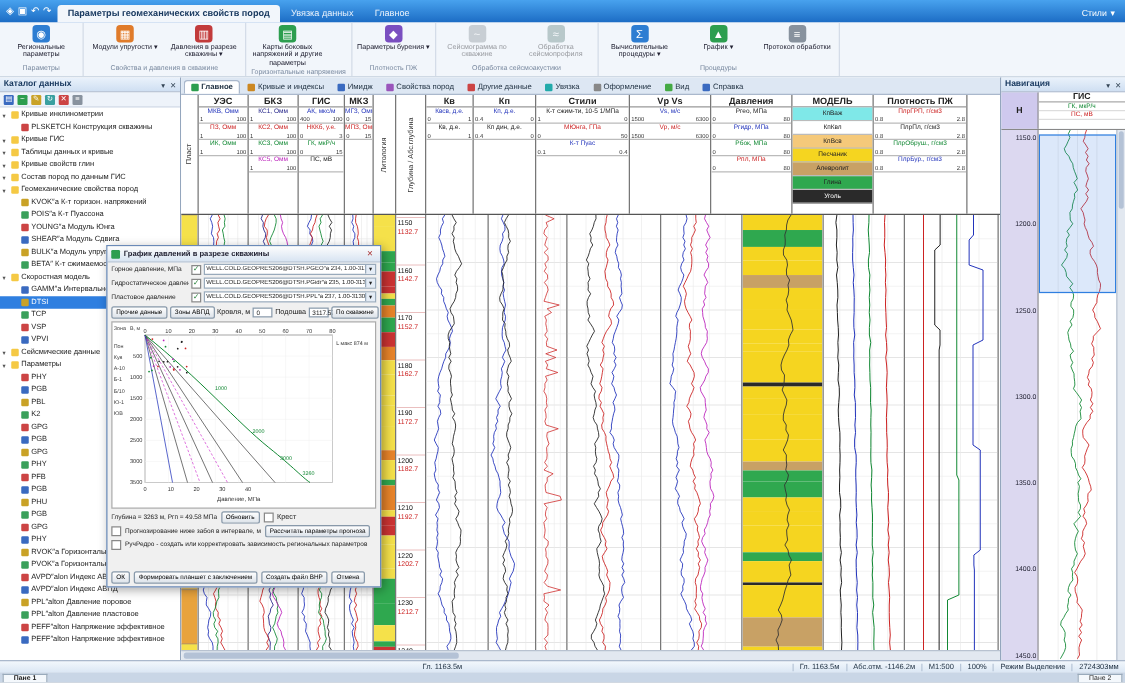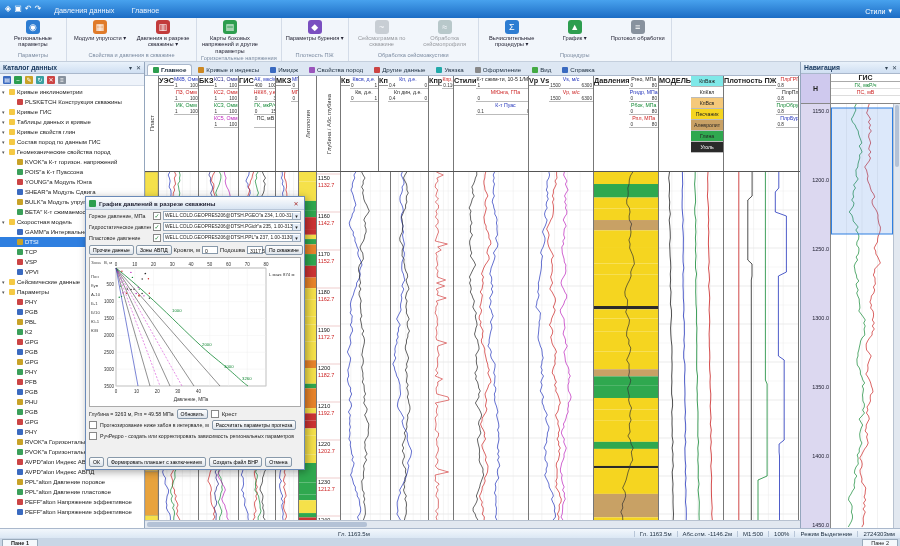--- a/index.html
+++ b/index.html
@@ -41,21 +41,21 @@
   .titem.sel .texp{color:#fff;}
   .ticon{width:6px;height:6px;border-radius:1px;flex:none;}
 
   
   #plot{position:absolute;left:145px;top:62px;width:655px;height:466px;background:#fff;display:flex;flex-direction:column;}
   #plot-tabs{height:14px;display:flex;align-items:flex-end;background:#dde7f3;border-bottom:1px solid #aab8cc;padding-left:2px;gap:1px;flex:none;}
   .ptab{display:flex;align-items:center;gap:2px;font-size:6.2px;padding:1px 5px 2px;border-radius:3px 3px 0 0;white-space:nowrap;cursor:pointer;color:#234;}
   .ptab.active{background:#fff;border:1px solid #aab8cc;border-bottom:none;font-weight:bold;}
   .picon{width:6px;height:6px;border-radius:1px;flex:none;}
   #track-heads{display:flex;height:96px;background:#fff;border-bottom:1px solid #555;flex:none;}
-  .thead{border-right:1px solid #777;display:flex;flex-direction:row;overflow:hidden;flex:none;}
+  .thead{border-right:1px solid #777;display:flex;flex-direction:column;overflow:hidden;flex:none;}
   .thead.vert{justify-content:center;align-items:center;}
   .vtitle{writing-mode:vertical-rl;transform:rotate(180deg);font-size:5.8px;color:#333;white-space:nowrap;}
   .ttitle{font-size:7.3px;font-weight:bold;text-align:center;border-bottom:1px solid #999;height:10px;line-height:10px;flex:none;}
   .tcells{flex:1;display:flex;flex-direction:column;}
   .ccell{height:13px;border-bottom:1px solid #bbb;overflow:hidden;flex:none;}
   .cname{font-size:5.2px;text-align:center;white-space:nowrap;line-height:7px;}
   .cscale{display:flex;justify-content:space-between;font-size:4.7px;color:#333;line-height:5px;padding:0 1px;}
   .mcell,.lcell{height:11px;font-size:5.2px;text-align:center;line-height:11px;border-bottom:1px solid #bbb;white-space:nowrap;overflow:hidden;flex:none;}
   #track-bodies{display:flex;height:348px;background:#fff;flex:none;}
   .tbodyc{border-right:1px solid #777;position:relative;overflow:hidden;flex:none;}
@@ -111,21 +111,22 @@
 <div id="app">
 
   <div id="titlebar">
     <div class="qa">
         <span class="qaicon">◈</span>
         <span class="qaicon">▣</span>
         <span class="qaicon">↶</span>
         <span class="qaicon">↷</span>
       </div>
     <div id="title-tabs">
-        <div class="ttab">Давления данных</div>
+        <div class="ttab active">Параметры геомеханических свойств пород</div>
+        <div class="ttab">Увязка данных</div>
         <div class="ttab">Главное</div>
       </div>
     <div class="tright">
       <span>Стили</span>
       <span>▾</span>
     </div>
   </div>
 
   <div id="ribbon">
       <div class="rgroup">
@@ -622,32 +623,20 @@
               <div class="cscale">
                 <span>0.4</span>
                 <span>0</span>
               </div>
             </div>
             <div class="ccell">
               <div class="cname" style="color: rgb(34, 34, 34);">Кп дин, д.е.</div>
               <div class="cscale">
                 <span>0.4</span>
                 <span>0</span>
-              </div>
-            </div>
-          </div>
-        </div>
-        <div class="thead" style="width: 25px;">
-          <div class="ttitle">Кпр</div>
-          <div class="tcells">
-            <div class="ccell">
-              <div class="cname" style="color: rgb(204, 34, 34);">Кпр, мД</div>
-              <div class="cscale">
-                <span>0.1</span>
-                <span>1000</span>
               </div>
             </div>
           </div>
         </div>
         <div class="thead" style="width: 75px;">
           <div class="ttitle">Стили</div>
           <div class="tcells">
             <div class="ccell">
               <div class="cname" style="color: rgb(34, 34, 34);">К-т сжим-ти, 10-5 1/МПа</div>
               <div class="cscale">

